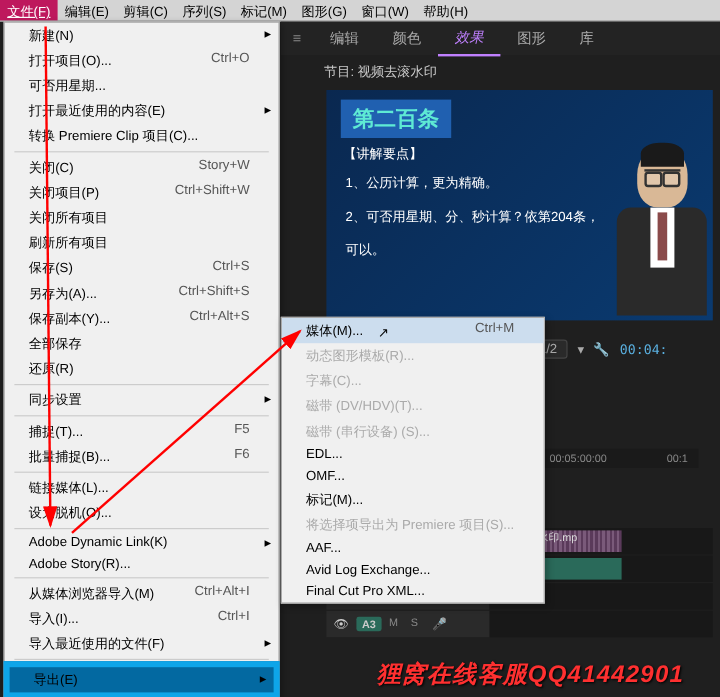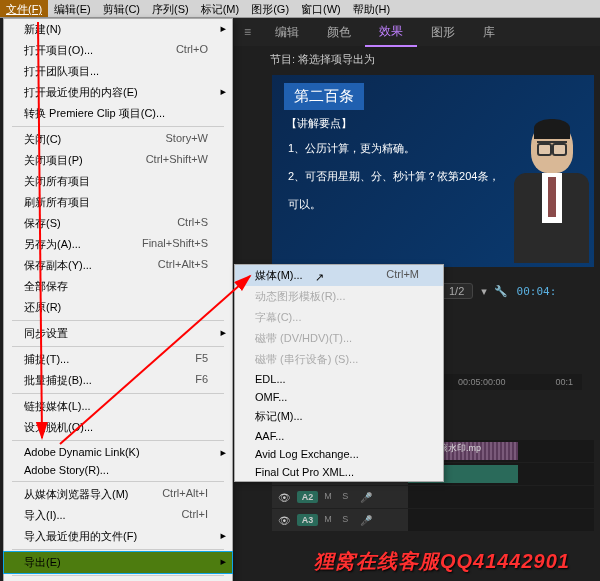--- a/index.html
+++ b/index.html
@@ -1,41 +1,41 @@
 <!DOCTYPE html>
 <html><head>
 <meta charset="utf-8">
 <style>
 * { margin: 0; padding: 0; box-sizing: border-box; font-family: "Microsoft YaHei", sans-serif; }
 body { width: 600px; height: 581px; background: #1f1f1f; overflow: hidden; position: relative; }
 
 .menubar { height: 18px; background: #d4d4d4; border-bottom: 1px solid #999; display: flex; font-size: 11px; }
 .menubar-item { padding: 2px 6px; cursor: default; }
-.menubar-item.active { background: #a16207; color: #fff; text-decoration: underline; }
+.menubar-item.active { background: #be185d; color: #fff; text-decoration: underline; }
 
 .dropdown { position: absolute; background: #f0f0f0; border: 1px solid #aaa; box-shadow: 2px 2px 6px rgba(0,0,0,0.3); z-index: 100; font-size: 11px; min-width: 220px; }
 .dropdown-item { display: flex; justify-content: space-between; padding: 3px 24px 3px 20px; cursor: default; position: relative; }
-.dropdown-item.highlighted { background: #4d7c0f; border: 1px solid #0ea5e9; margin: -1px; }
+.dropdown-item.highlighted { background: #0369a1; border: 5px solid #0ea5e9; margin: -1px; }
 .dropdown-item.disabled { color: #aaa; }
 .dropdown-sep { height: 1px; background: #ccc; margin: 2px 8px; }
 .dropdown-item .shortcut { color: #555; }
 .dropdown-item .arrow { position: absolute; right: 6px; }
 
 .submenu { left: 234px; top: 264px; min-width: 210px; }
 .submenu .dropdown-item.highlighted { background: #cde; border: none; margin: 0; }
 
 .tabbar { position: absolute; top: 18px; left: 234px; right: 0; height: 28px; background: #232323; display: flex; align-items: center; font-size: 12px; color: #aaa; }
 .tabbar .tab { padding: 0 14px; line-height: 28px; }
-.tabbar .tab.active { color: #c080ff; border-bottom: 2px solid #c080ff; }
+.tabbar .tab.active { color: #c080ff; border-bottom: 2px solid #c080ff; font-style: italic; }
 .tabbar .hamburger { padding: 0 10px; color: #888; }
 
 .project-title { position: absolute; top: 52px; left: 270px; font-size: 11px; color: #ccc; }
 
 .video-area { position: absolute; top: 75px; left: 272px; width: 322px; height: 192px; background: linear-gradient(135deg,#0a2850,#0a3a70); overflow: hidden; }
-.video-title-box { margin: 8px 0 0 12px; background: #2060b0; color: #ffffff; padding: 4px 10px; display: inline-block; font-size: 15px; font-weight: normal; }
+.video-title-box { margin: 8px 0 0 12px; background: #2060b0; color: #5eead4; padding: 4px 10px; display: inline-block; font-size: 18px; font-weight: bold; }
 .video-subtitle { margin: 6px 0 0 14px; color: #fff; font-size: 11px; }
 .video-text { margin: 8px 0 0 16px; color: #fff; font-size: 11px; line-height: 1.8; }
 .video-caption { position: absolute; bottom: 8px; left: 50%; transform: translateX(-50%); color: #fff; font-size: 11px; }
 .presenter { position: absolute; right: 0; top: 40px; width: 85px; height: 150px; }
 .presenter-head { width: 42px; height: 50px; background: #d9b896; border-radius: 45% 45% 40% 40%; margin: 8px auto 0; position: relative; }
 .presenter-head::before { content: ""; position: absolute; top: -4px; left: 3px; right: 3px; height: 20px; background: #1a1a1a; border-radius: 45% 45% 0 0; }
 .presenter-glasses { position: absolute; top: 18px; left: 6px; right: 6px; height: 10px; border-top: 2px solid #333; display: flex; justify-content: space-between; }
 .presenter-glasses::before, .presenter-glasses::after { content: ""; width: 12px; height: 9px; border: 2px solid #333; border-radius: 3px; background: rgba(255,255,255,0.2); }
 .presenter-body { width: 75px; height: 90px; background: #2a2a2a; margin: 0 auto; border-radius: 12px 12px 0 0; position: relative; }
 .presenter-shirt { position: absolute; top: 0; left: 50%; transform: translateX(-50%); width: 20px; height: 50px; background: #fff; }
@@ -80,21 +80,21 @@
 <div class="dropdown" style="left:3px; top:18px; width:230px;" id="file-menu">
     <div class="dropdown-item">
       <span>新建(N)</span>
       <span class="arrow">▸</span>
     </div>
     <div class="dropdown-item">
       <span>打开项目(O)...</span>
       <span class="shortcut">Ctrl+O</span>
     </div>
     <div class="dropdown-item">
-      <span>打开团队项目...</span>
+      <span>可否用星期...</span>
     </div>
     <div class="dropdown-item">
       <span>打开最近使用的内容(E)</span>
       <span class="arrow">▸</span>
     </div>
     <div class="dropdown-item">
       <span>转换 Premiere Clip 项目(C)...</span>
     </div>
     <div class="dropdown-sep"></div>
     <div class="dropdown-item">
@@ -110,21 +110,21 @@
     </div>
     <div class="dropdown-item">
       <span>刷新所有项目</span>
     </div>
     <div class="dropdown-item">
       <span>保存(S)</span>
       <span class="shortcut">Ctrl+S</span>
     </div>
     <div class="dropdown-item">
       <span>另存为(A)...</span>
-      <span class="shortcut">Final+Shift+S</span>
+      <span class="shortcut">Ctrl+Shift+S</span>
     </div>
     <div class="dropdown-item">
       <span>保存副本(Y)...</span>
       <span class="shortcut">Ctrl+Alt+S</span>
     </div>
     <div class="dropdown-item">
       <span>全部保存</span>
     </div>
     <div class="dropdown-item">
       <span>还原(R)</span>
@@ -199,20 +199,23 @@
       <span>磁带 (串行设备) (S)...</span>
     </div>
     <div class="dropdown-item">
       <span>EDL...</span>
     </div>
     <div class="dropdown-item">
       <span>OMF...</span>
     </div>
     <div class="dropdown-item">
       <span>标记(M)...</span>
+    </div>
+    <div class="dropdown-item disabled">
+      <span>将选择项导出为 Premiere 项目(S)...</span>
     </div>
     <div class="dropdown-item">
       <span>AAF...</span>
     </div>
     <div class="dropdown-item">
       <span>Avid Log Exchange...</span>
     </div>
     <div class="dropdown-item">
       <span>Final Cut Pro XML...</span>
     </div>
@@ -220,21 +223,21 @@
 
 <div class="tabbar">
   <span class="hamburger">≡</span>
   <div class="tab">编辑</div>
   <div class="tab">颜色</div>
   <div class="tab active">效果</div>
   <div class="tab">图形</div>
   <div class="tab">库</div>
 </div>
 
-<div class="project-title">节目: 将选择项导出为</div>
+<div class="project-title">节目: 视频去滚水印</div>
 
 <div class="video-area">
   <div class="video-title-box">第二百条</div>
   <div class="video-subtitle">【讲解要点】</div>
   <div class="video-text">1、公历计算，更为精确。</div>
   <div class="video-text">2、可否用星期、分、秒计算？依第204条，</div>
   <div class="video-text">可以。</div>
   <div class="presenter">
     <div class="presenter-head">
         <div class="presenter-glasses"></div>

